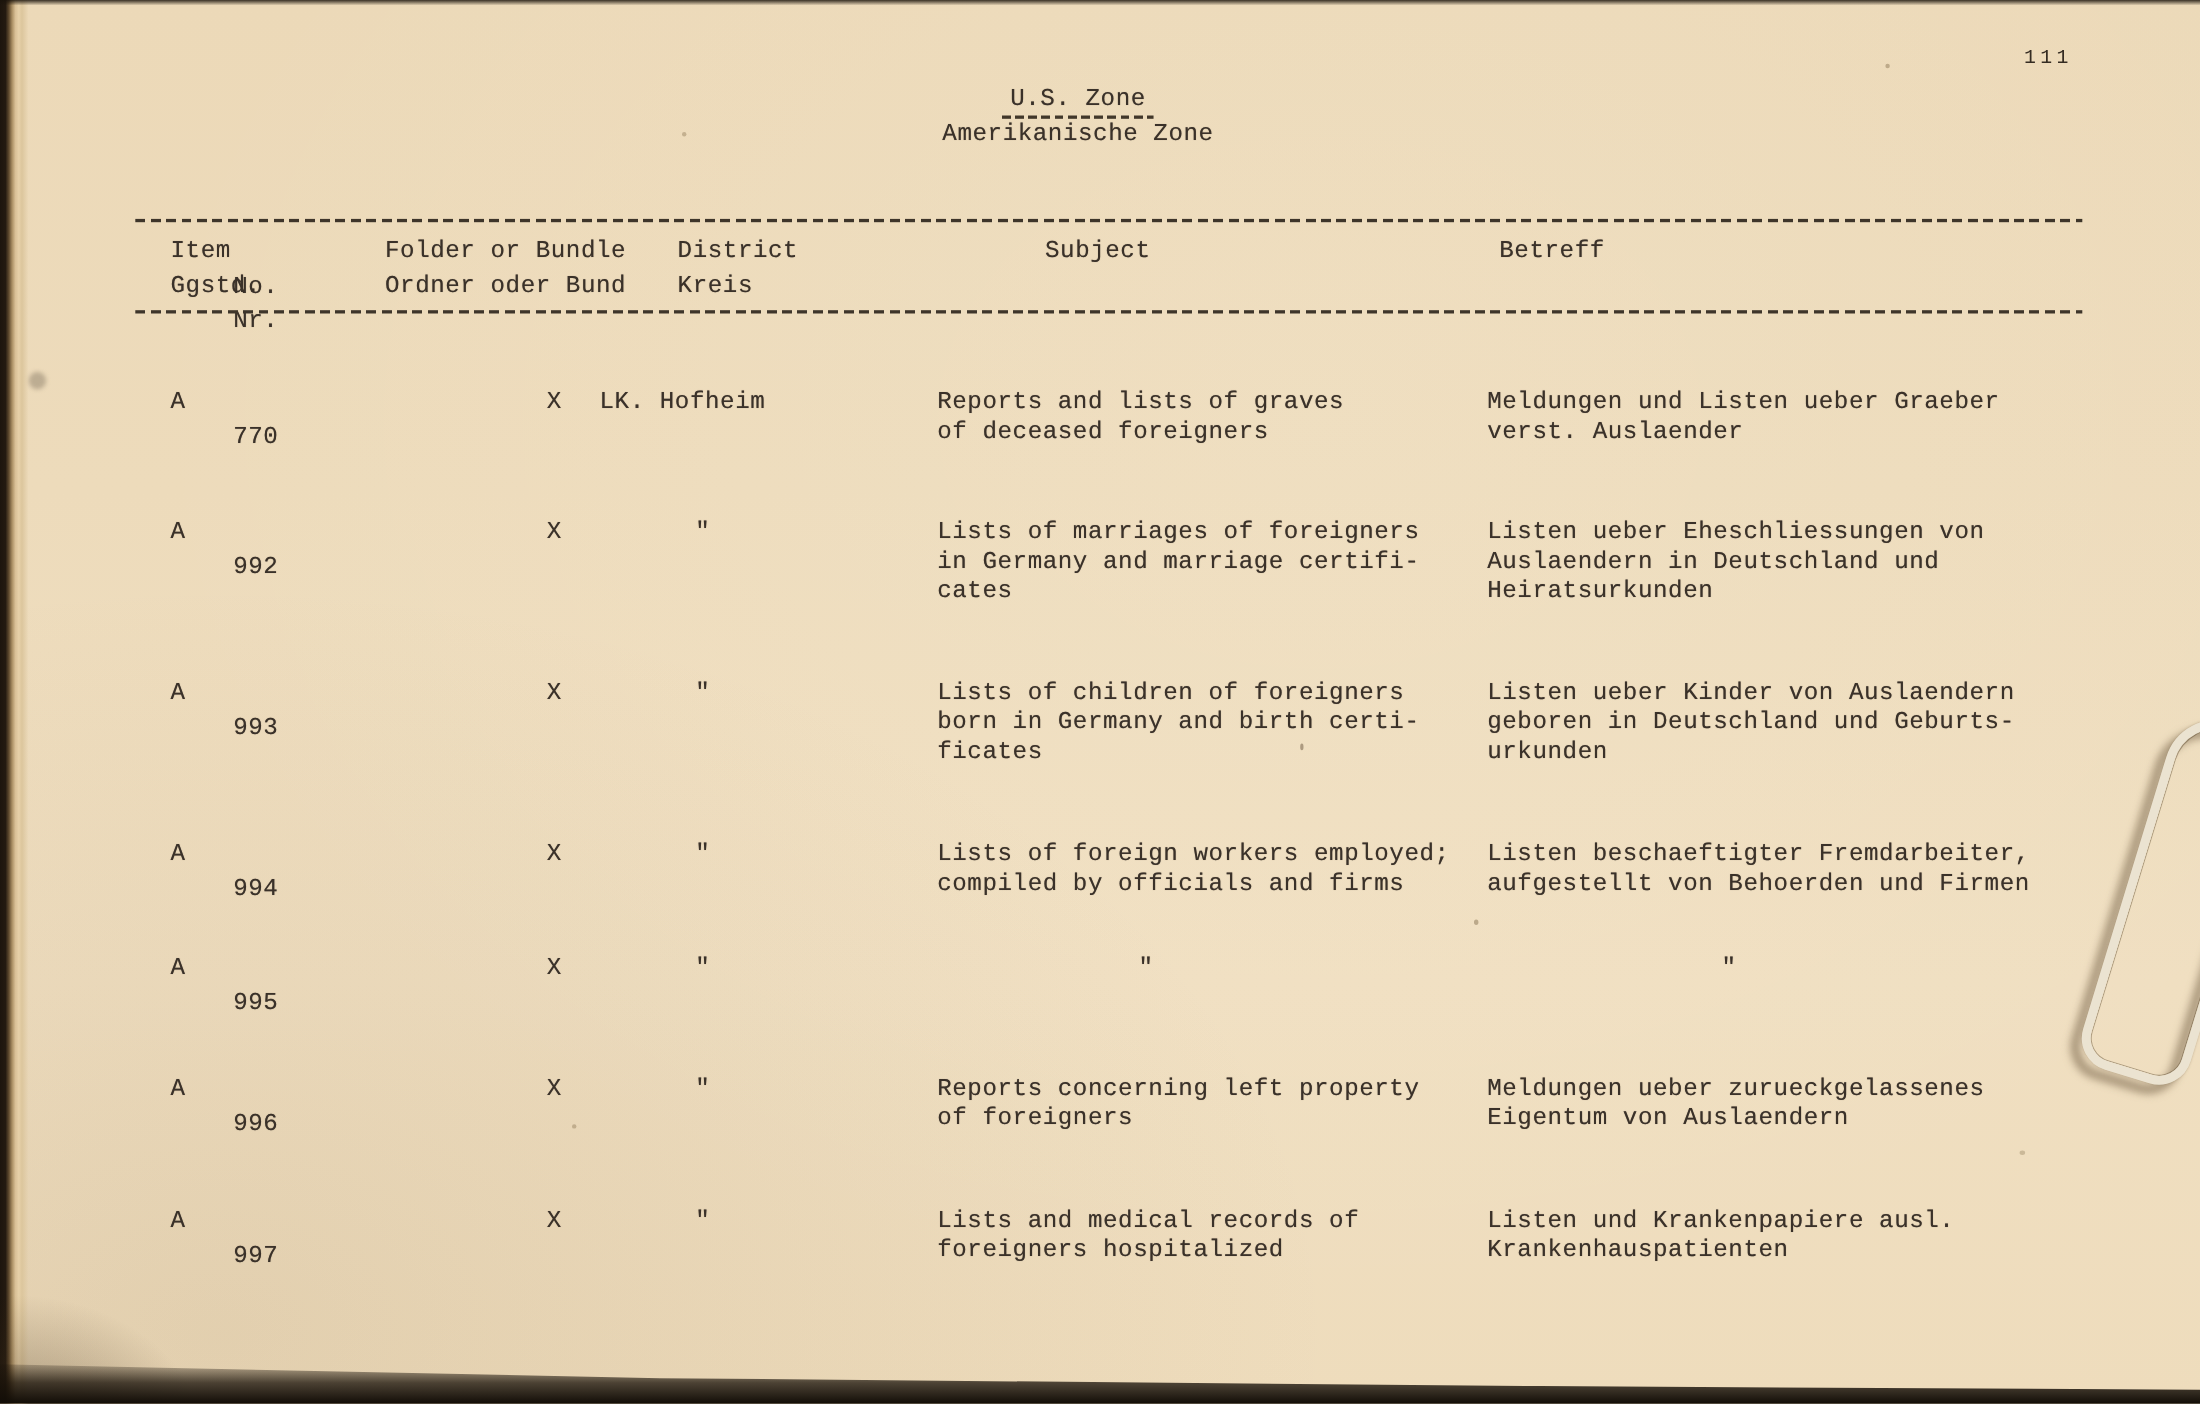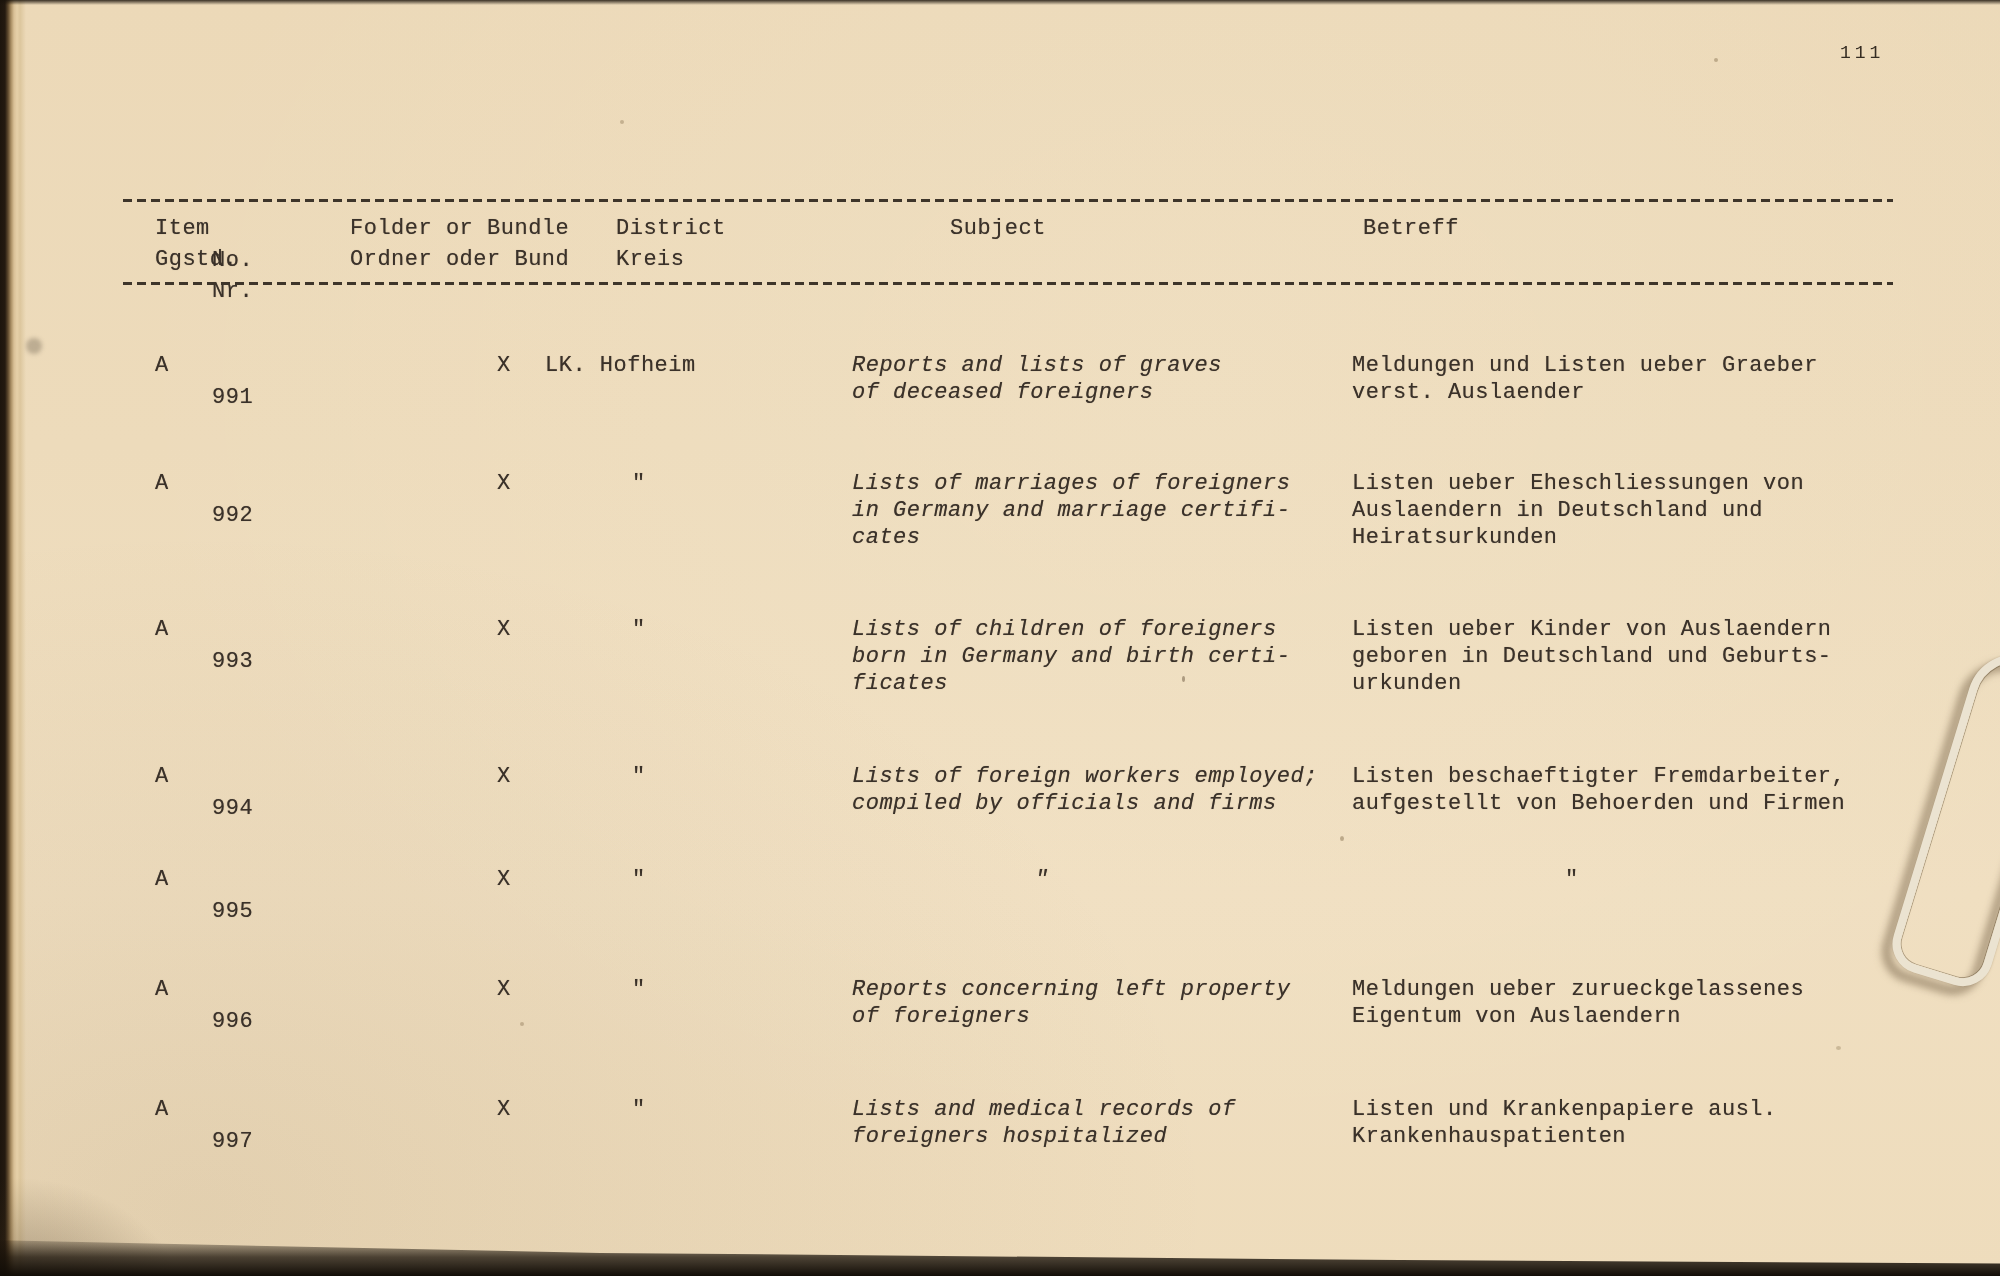--- a/index.html
+++ b/index.html
@@ -36,21 +36,21 @@
   }
   .rule-top{top:199px;}
   .rule-bottom{top:282px;}
   
   .cell{position:absolute;top:0;}
   .c-item{left:128px;margin-left:27px;}
   .c-no{left:212px;margin-top:32px;}
   .c-x{left:497px;}
   .c-dist{left:545px;}
   .c-dist.ditto{left:632px;}
-  .c-sub{left:852px;width:495px;font-style:italic;}
+  .c-sub{left:852px;width:495px;}
   .c-sub.ditto{left:1035px;width:40px;}
   .c-bet{left:1352px;width:520px;}
   .c-bet.ditto{left:1565px;width:40px;}
   .h-folder{left:330px;margin-left:20px;}
   .h-district{left:616px;}
   .h-subject{left:950px;}
   .h-betreff{left:1363px;}
   .row{position:absolute;left:0;width:100%;height:0;}
   
   .edge-left{
@@ -89,20 +89,25 @@
   
   .speck{position:absolute;border-radius:50%;pointer-events:none;}
 </style>
 </head>
 <body>
 
 <div class="page">
 
   <div class="page-number typed" style="text-shadow:none;">111</div>
 
+  <div class="title-block">
+    <div class="typed">U.S. Zone</div>
+    <div class="title-underline"></div>
+    <div class="typed">Amerikanische Zone</div>
+  </div>
 
   <div class="rule rule-top"></div>
 
   <div class="row" style="top:215px">
     <span class="cell typed c-item">Item</span>
     <span class="cell typed c-no">No.</span>
     <span class="cell typed h-folder">Folder or Bundle</span>
     <span class="cell typed h-district">District</span>
     <span class="cell typed h-subject">Subject</span>
     <span class="cell typed h-betreff">Betreff</span>
@@ -112,21 +117,21 @@
     <span class="cell typed c-item">Ggstd.</span>
     <span class="cell typed c-no">Nr.</span>
     <span class="cell typed h-folder">Ordner oder Bund</span>
     <span class="cell typed h-district">Kreis</span>
   </div>
 
   <div class="rule rule-bottom"></div>
 
   <div class="row" style="top:352px">
     <span class="cell typed c-item">A</span>
-    <span class="cell typed c-no">991</span>
+    <span class="cell typed c-no">770</span>
     <span class="cell typed c-x">X</span>
     <span class="cell typed c-dist">LK. Hofheim</span>
     <span class="cell typed c-sub">Reports and lists of graves
 of deceased foreigners</span>
     <span class="cell typed c-bet">Meldungen und Listen ueber Graeber
 verst. Auslaender</span>
   </div>
 
   <div class="row" style="top:470px">
     <span class="cell typed c-item">A</span>

